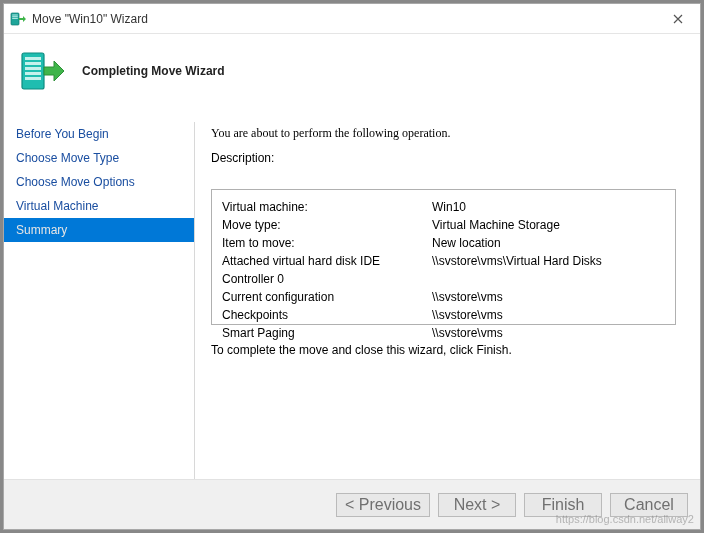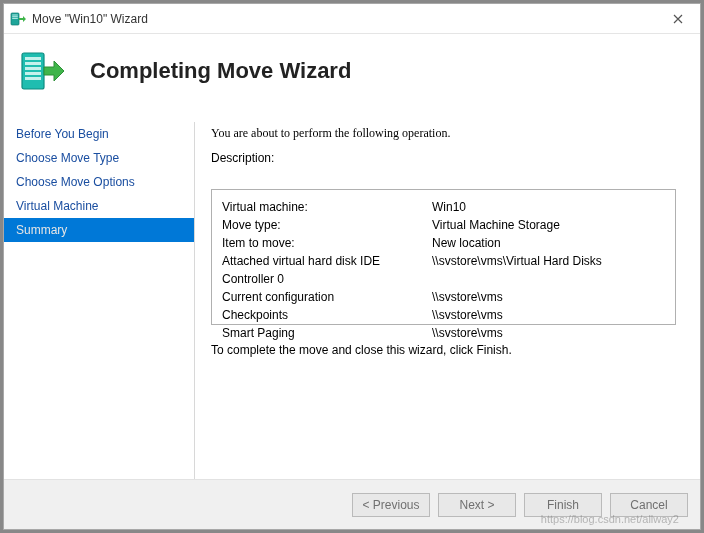--- a/index.html
+++ b/index.html
@@ -52,24 +52,24 @@
     display: flex;
     align-items: center;
     padding-left: 14px;
     background: #fff;
   }
   .header .big-icon {
     width: 48px; height: 48px;
     margin-right: 16px;
   }
   .header h1 {
-    font-size: 22px;
+    font-size: 12px;
     font-weight: 700;
     color: #222;
-    margin: 8px;
+    margin: 0;
   }
 
   .body {
     flex: 1;
     display: flex;
     overflow: hidden;
   }
   .sidebar {
     width: 190px;
     padding-top: 14px;
@@ -120,30 +120,30 @@
     justify-content: flex-end;
     padding-right: 12px;
     gap: 8px;
   }
   .btn {
     min-width: 78px;
     height: 24px;
     border: 1px solid #b8b8b8;
     background: #e8e8e8;
     color: #6a6a6a;
-    font-size: 12px;
+    font-size: 16px;
     padding: 0 8px;
     cursor: default;
     font-family: inherit;
   }
   .btn:disabled { opacity: 0.95; }
 
   .watermark {
     position: absolute;
-    right: 21px;
+    right: 6px;
     bottom: 4px;
     font-size: 11px;
     color: rgba(120,120,120,0.5);
     pointer-events: none;
   }
 </style>
 </head>
 <body>
 
 <div class="window">

